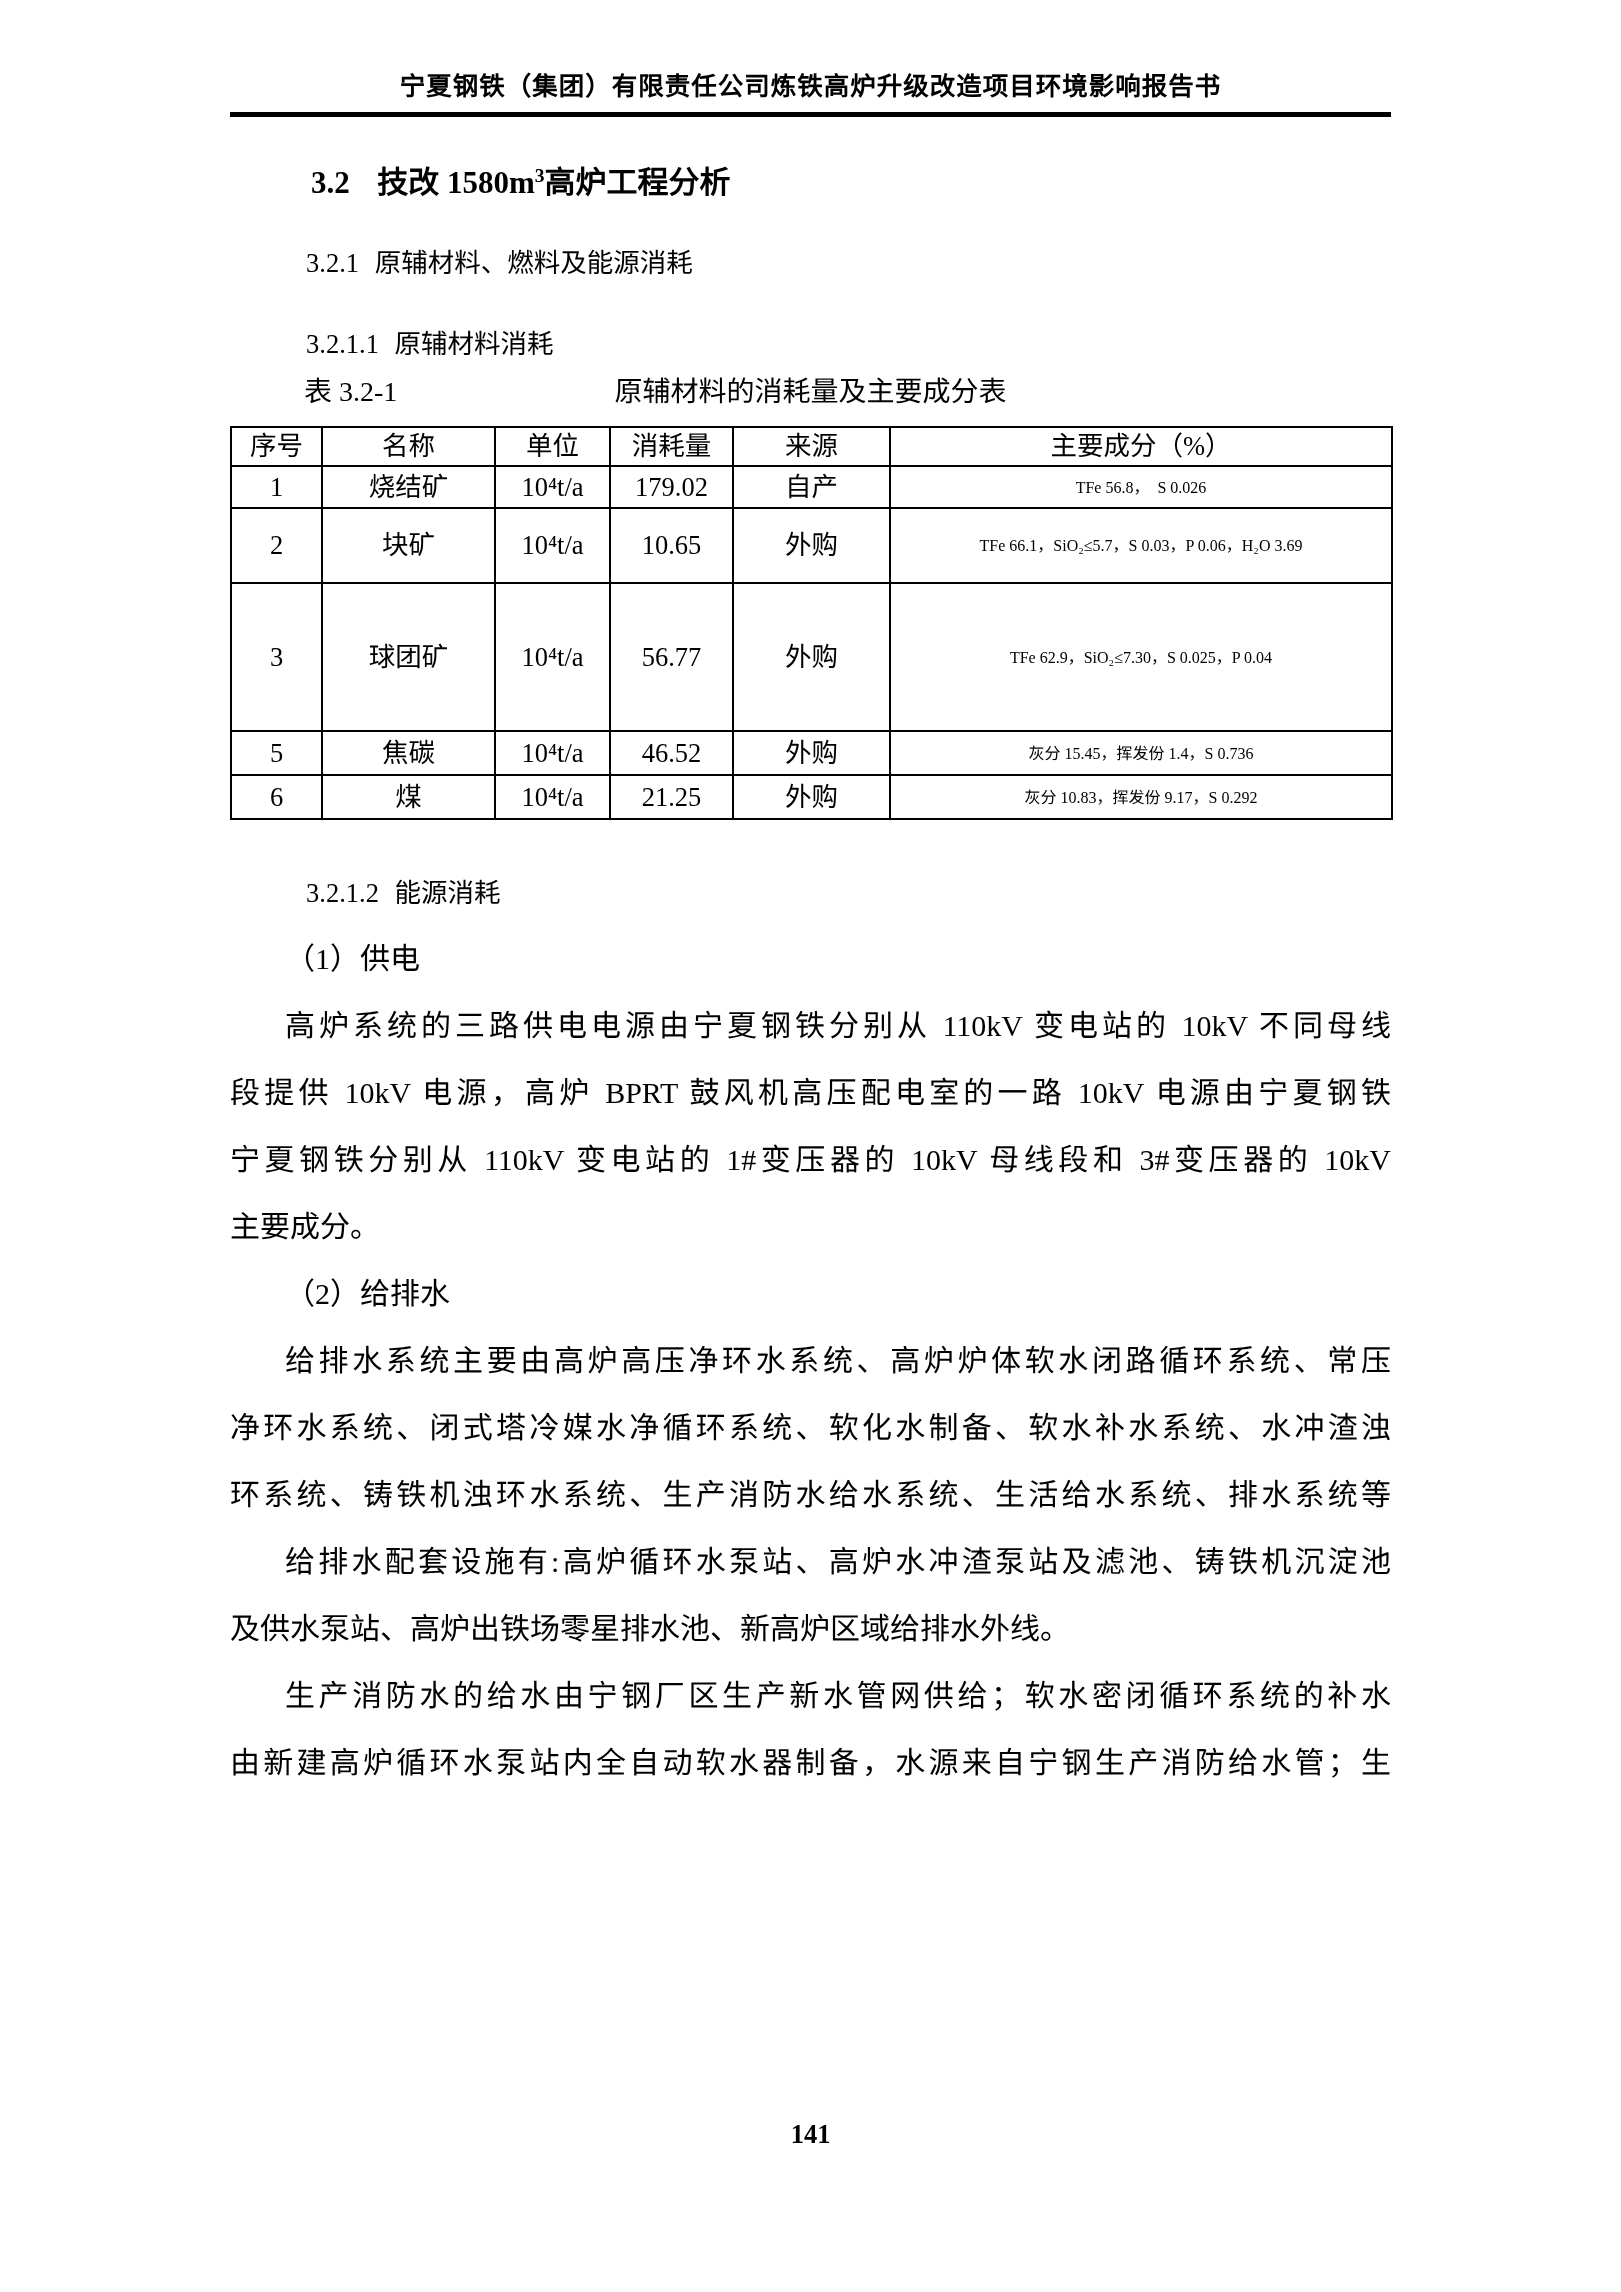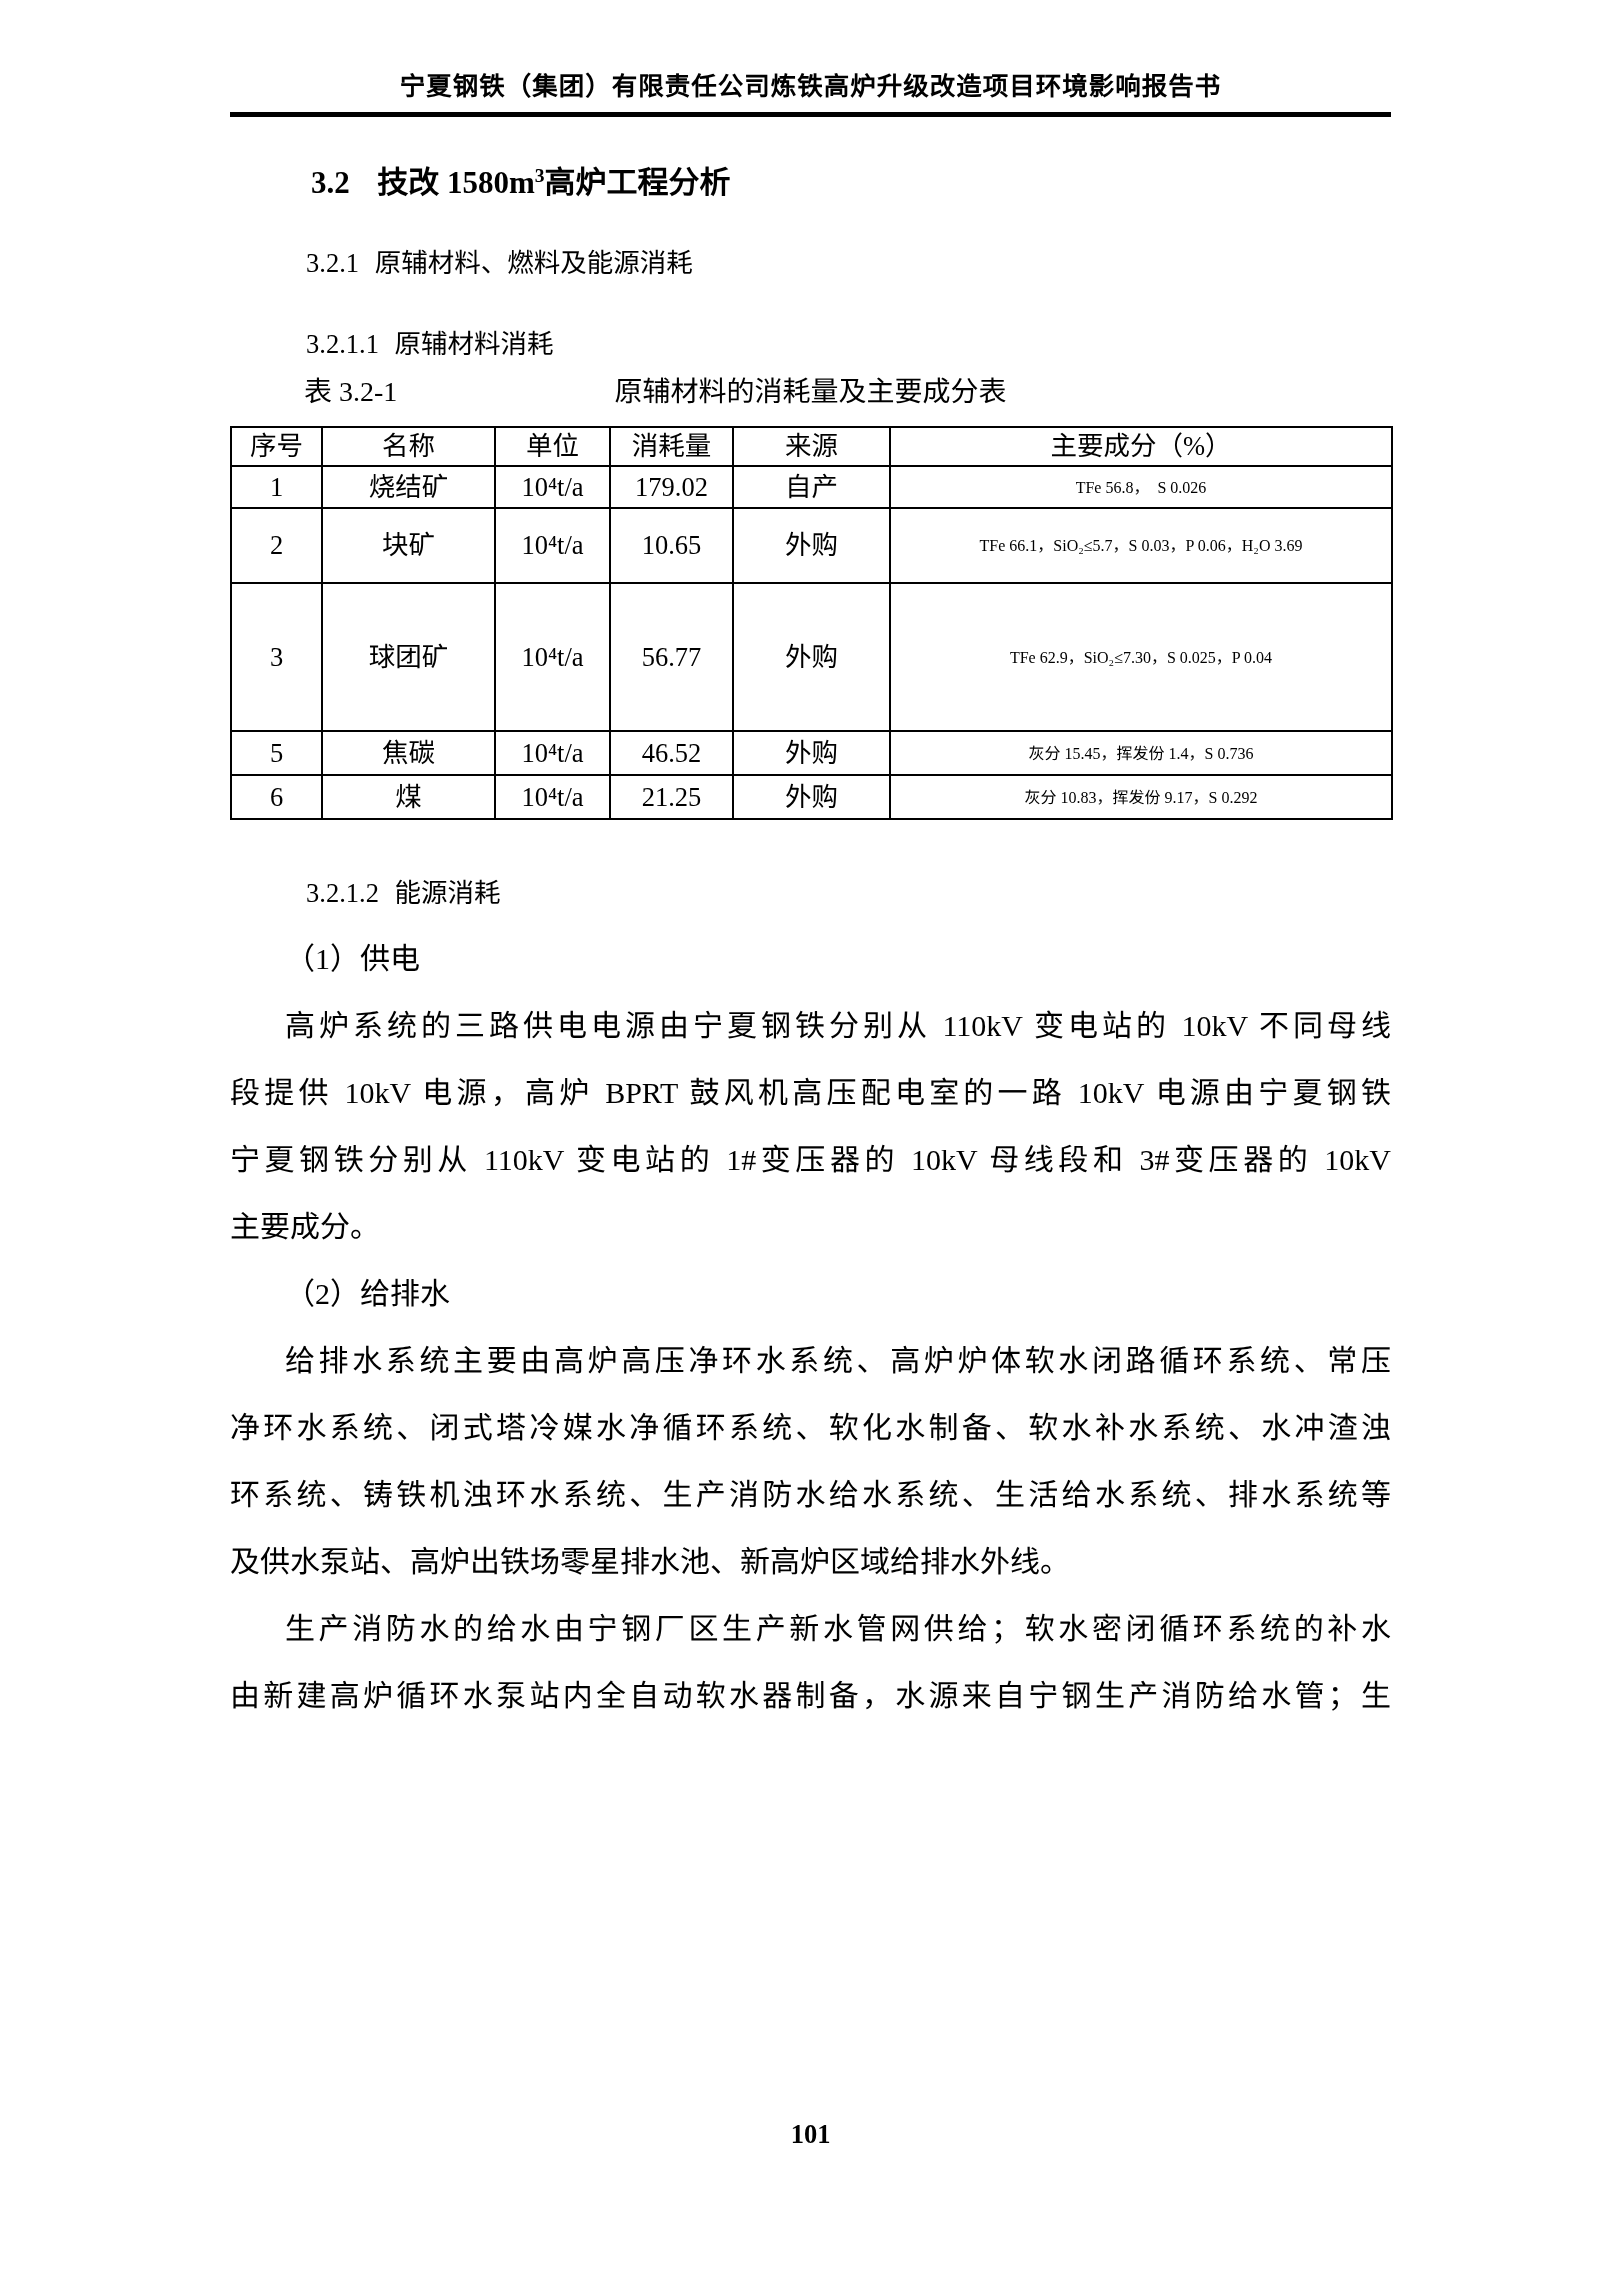--- a/index.html
+++ b/index.html
@@ -168,24 +168,25 @@
 
   <div class="label-line">（2）给排水</div>
 
   <div class="para">
     <div class="line fill indent">给排水系统主要由高炉高压净环水系统、高炉炉体软水闭路循环系统、常压</div>
     <div class="line fill">净环水系统、闭式塔冷媒水净循环系统、软化水制备、软水补水系统、水冲渣浊</div>
     <div class="line fill">环系统、铸铁机浊环水系统、生产消防水给水系统、生活给水系统、排水系统等</div>
   </div>
 
   <div class="para">
+    <div class="line fill indent">给排水配套设施有:高炉循环水泵站、高炉水冲渣泵站及滤池、铸铁机沉淀池</div>
     <div class="line">及供水泵站、高炉出铁场零星排水池、新高炉区域给排水外线。</div>
   </div>
 
   <div class="para">
     <div class="line fill indent">生产消防水的给水由宁钢厂区生产新水管网供给；软水密闭循环系统的补水</div>
     <div class="line fill">由新建高炉循环水泵站内全自动软水器制备，水源来自宁钢生产消防给水管；生</div>
   </div>
 
 </div>
 
-<div class="pagenum">101</div>
+<div class="pagenum">141</div>
 
 
 </body></html>

